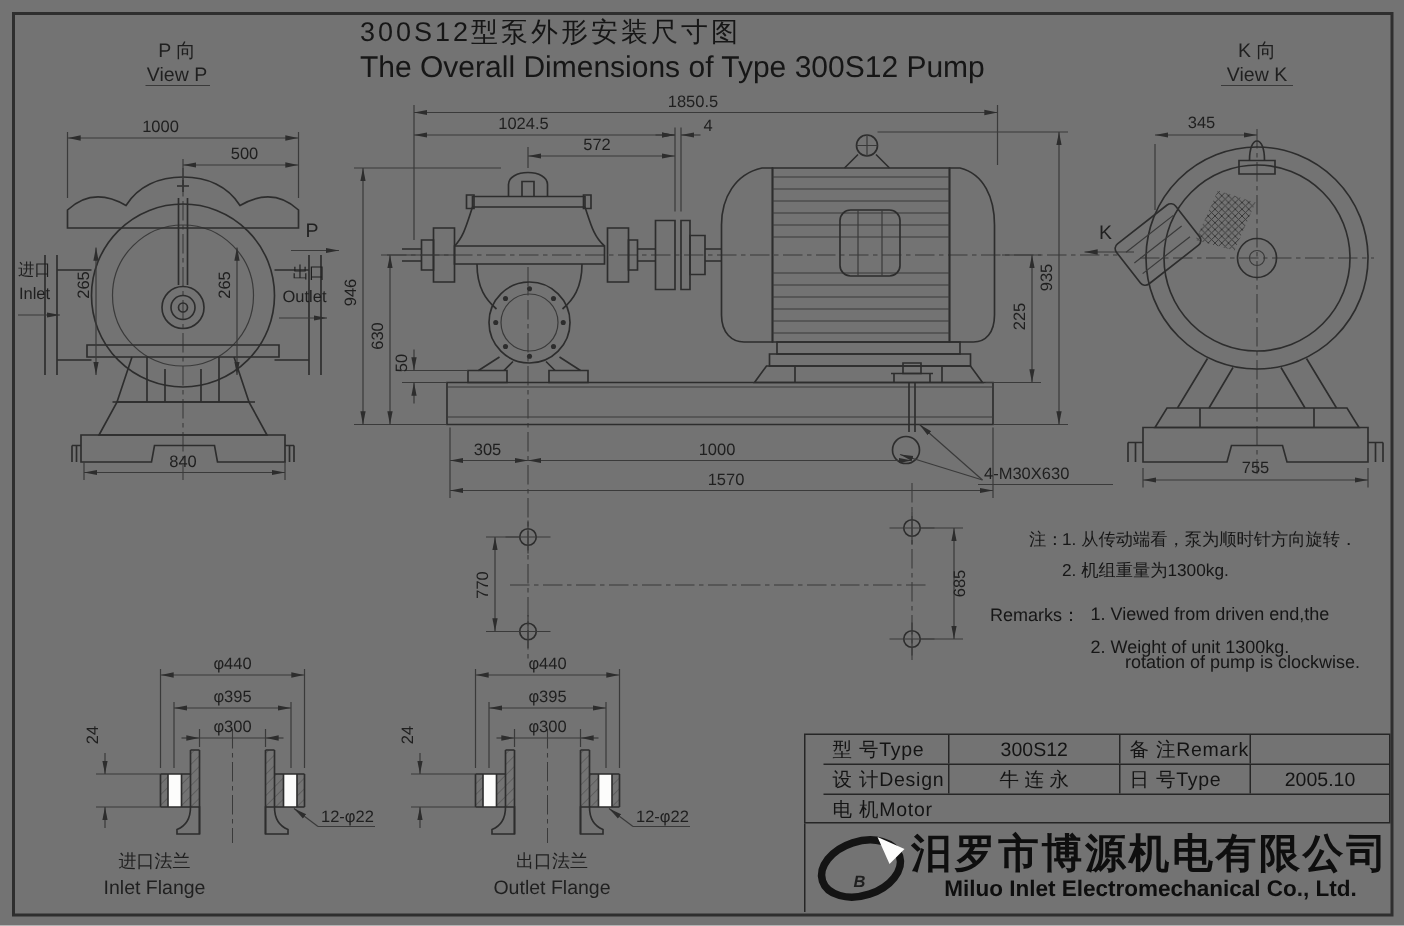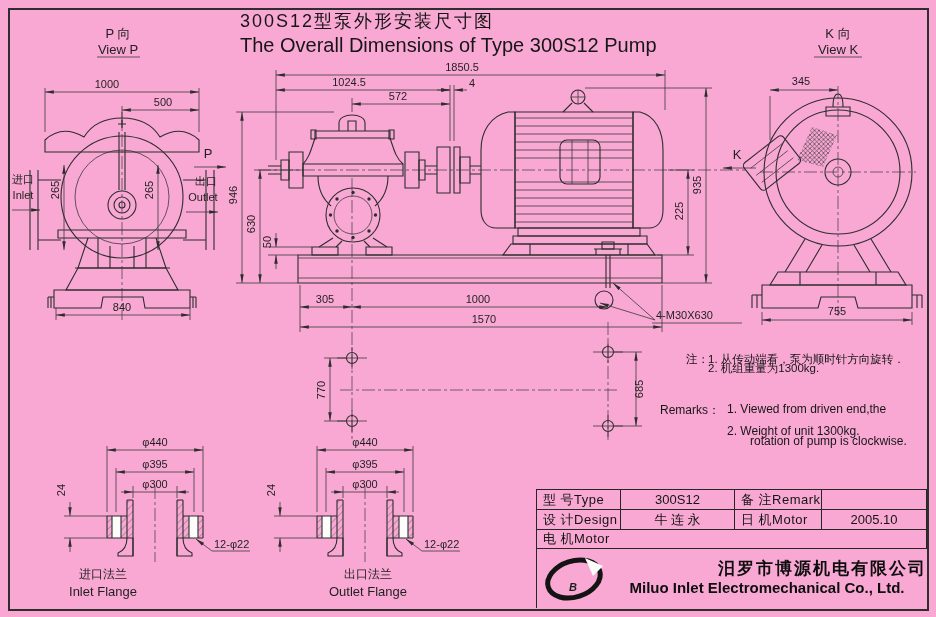--- a/index.html
+++ b/index.html
@@ -1,46 +1,46 @@
 <!DOCTYPE html>
 <html><head>
 <meta charset="utf-8">
 <style>
   html,body{margin:0;padding:0;background:#e8e8e8;}
   .sheet{
-    position:relative;width:936px;height:617px;background:#f9a8d4;
+    position:relative;width:936px;height:617px;background:#737373;
     font-family:"Liberation Sans",sans-serif;color:#222;overflow:hidden;
   }
   .frame{position:absolute;left:8px;top:8px;width:917px;height:599px;border:2px solid #2e2e2e;}
   svg.art{position:absolute;left:0;top:0;}
   svg.art *{vector-effect:non-scaling-stroke;}
   .obj{stroke:#2d2d2d;stroke-width:1.1;fill:none;}
   .thin{stroke:#3a3a3a;stroke-width:.8;fill:none;}
   .cl{stroke:#3a3a3a;stroke-width:.7;fill:none;stroke-dasharray:13 3 3 3;}
   text{fill:#1f1f1f;stroke:none;font-family:"Liberation Sans",sans-serif;font-size:11px;}
   text.mid{text-anchor:middle;}
   text.big{font-size:13px;}
   .title-wrap{position:absolute;left:240px;top:10px;width:480px;text-align:left;line-height:1.25;}
   .title-zh{font-size:18px;letter-spacing:2px;color:#161616;}
   .title-en{font-size:20px;color:#161616;white-space:nowrap;}
   .notes{position:absolute;left:660px;top:348px;width:272px;height:108px;font-size:11.5px;color:#161616;}
   .notes .en{font-size:12px;}
   .notes span{position:absolute;white-space:nowrap;}
-  .tblock{position:absolute;left:536px;top:489px;width:391px;height:60px;border:1.5px solid #262626;box-sizing:border-box;font-size:13px;color:#141414;}
+  .tblock{position:absolute;left:536px;top:489px;width:391px;height:60px;border:1.5px solid #262626;box-sizing:border-box;font-size:13px;color:#141414;padding-left:12px;}
   .trow{display:flex;height:19px;border-bottom:1.5px solid #262626;box-sizing:content-box;}
-  .trow:last-child{border-bottom:none;flex-direction:column;}
+  .trow:last-child{border-bottom:none;}
   .tcell{border-right:1.5px solid #262626;box-sizing:border-box;display:flex;align-items:center;justify-content:center;white-space:nowrap;overflow:hidden;}
   .tcell:last-child{border-right:none;}
   .c1{width:84px;} .c2{width:114px;} .c3{width:87px;} .c4{flex:1;}
   .cwide{flex:1;justify-content:flex-start;padding-left:8px;}
   .lab{justify-content:flex-start;padding-left:6px;letter-spacing:.5px;}
   .company{position:absolute;left:536px;top:549px;width:391px;height:59px;border-left:1.5px solid #262626;box-sizing:border-box;display:flex;align-items:center;}
   .clogo{width:64px;height:50px;margin-left:6px;flex:0 0 auto;}
   .ctext{flex:1;text-align:center;color:#0e0e0e;}
-  .czh{font-size:17px;font-weight:bold;letter-spacing:2px;line-height:1.1;text-align:right;}
+  .czh{font-size:27px;font-weight:bold;letter-spacing:2px;line-height:1.1;}
   .cen{font-size:15px;font-weight:bold;line-height:1.2;}
 </style>
 </head>
 <body>
 
 <div class="sheet">
   <div class="frame"></div>
 
   <svg class="art" width="936" height="617" viewBox="0 0 936 617">
     <defs>
@@ -290,38 +290,38 @@
   </svg>
 
   <div class="title-wrap">
     <div class="title-zh">300S12型泵外形安装尺寸图</div>
     <div class="title-en">The Overall Dimensions of Type 300S12 Pump</div>
   </div>
 
   <div class="notes">
     <span style="left:26px;top:4px">注：</span>
     <span style="left:48px;top:4px">1. 从传动端看，泵为顺时针方向旋转．</span>
-    <span style="left:48px;top:13px">2. 机组重量为1300kg.</span>
+    <span style="left:48px;top:25px">2. 机组重量为1300kg.</span>
     <span class="en" style="left:0;top:54px">Remarks：</span>
     <span class="en" style="left:67px;top:54px">1. Viewed from driven end,the</span>
     <span class="en" style="left:90px;top:86px">rotation of pump is clockwise.</span>
     <span class="en" style="left:67px;top:76px">2. Weight of unit 1300kg.</span>
   </div>
 
   <div class="tblock">
     <div class="trow">
       <div class="tcell c1 lab">型 号Type</div>
       <div class="tcell c2">300S12</div>
       <div class="tcell c3 lab">备 注Remarks</div>
       <div class="tcell c4"></div>
     </div>
     <div class="trow">
       <div class="tcell c1 lab">设 计Design</div>
       <div class="tcell c2">牛 连 永</div>
-      <div class="tcell c3 lab">日 机Motor</div>
+      <div class="tcell c3 lab">日 号Type</div>
       <div class="tcell c4">2005.10</div>
     </div>
     <div class="trow">
       <div class="tcell c1 lab">电 机Motor</div>
     </div>
   </div>
 
   <div class="company">
     <svg class="clogo" viewBox="0 0 64 50">
       <ellipse cx="31" cy="25" rx="27" ry="18" transform="rotate(-18 31 25)" fill="none" stroke="#141414" stroke-width="5"></ellipse>

